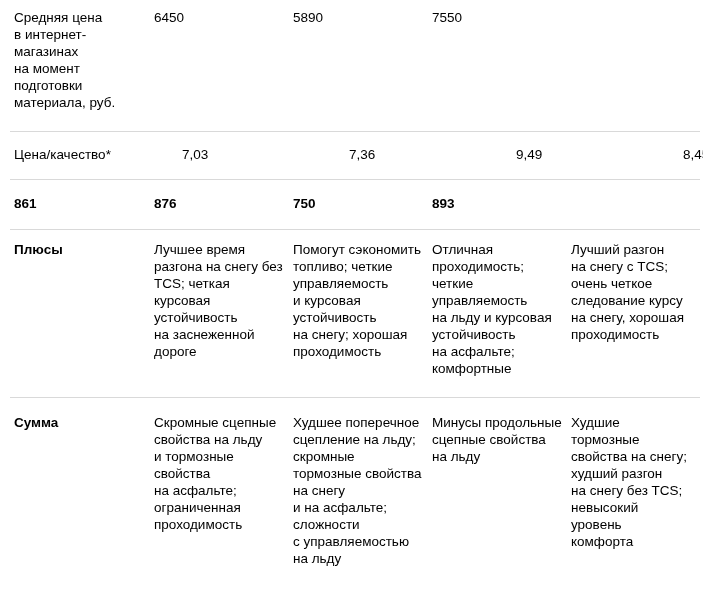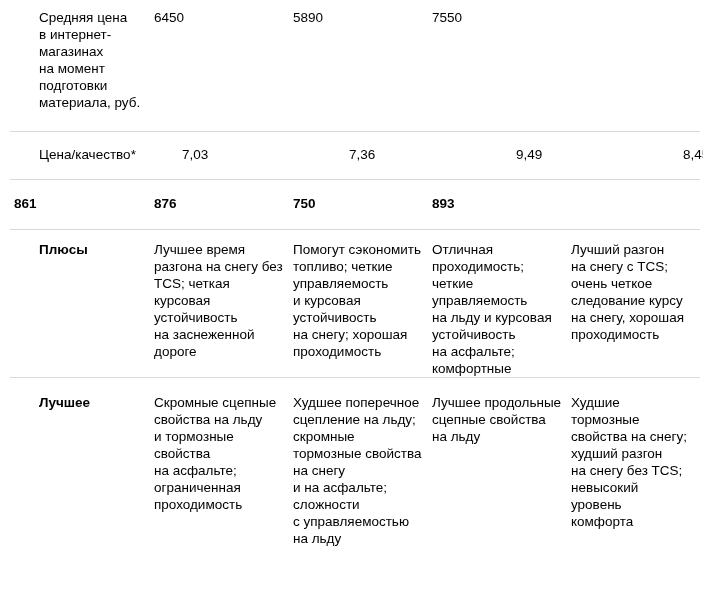--- a/index.html
+++ b/index.html
@@ -24,25 +24,25 @@
     display: grid;
     grid-template-columns: 140px 139px 139px 139px 1fr;
     padding-left: 4px;
     border-bottom: 1px solid #d9d9d9;
     box-sizing: border-box;
   }
   .cell {
     white-space: pre-line;
     padding-right: 8px;
   }
-  .label { padding-right: 6px; margin-left: 25px; }
+  .label { padding-right: 6px; }
   .r1 { padding-top: 9px;  padding-bottom: 20px; }
   .r2 { padding-top: 14px; padding-bottom: 16px; gap: 28px; }
   .r3 { padding-top: 15px; padding-bottom: 17px; }
-  .r4 { padding-top: 11px; }
+  .r4 { padding-top: 11px; padding-bottom: 20px; }
   .r5 { padding-top: 16px; padding-bottom: 8px; border-bottom: none; }
   .bold { font-weight: bold; }
 </style>
 </head>
 <body>
 
 <div class="table">
 
   <div class="row r1">
     <div class="cell label">Средняя цена
@@ -97,38 +97,38 @@
 комфортные</div>
     <div class="cell">Лучший разгон
 на снегу с TCS;
 очень четкое
 следование курсу
 на снегу, хорошая
 проходимость</div>
   </div>
 
   <div class="row r5">
-    <div class="cell label bold">Лучшее</div>
+    <div class="cell label bold">Сумма</div>
     <div class="cell">Скромные сцепные
 свойства на льду
 и тормозные
 свойства
 на асфальте;
 ограниченная
 проходимость</div>
     <div class="cell">Худшее поперечное
 сцепление на льду;
 скромные
 тормозные свойства
 на снегу
 и на асфальте;
 сложности
 с управляемостью
 на льду</div>
-    <div class="cell">Лучшее продольные
+    <div class="cell">Минусы продольные
 сцепные свойства
 на льду</div>
     <div class="cell">Худшие тормозные
 свойства на снегу;
 худший разгон
 на снегу без TCS;
 невысокий уровень
 комфорта</div>
   </div>
 

